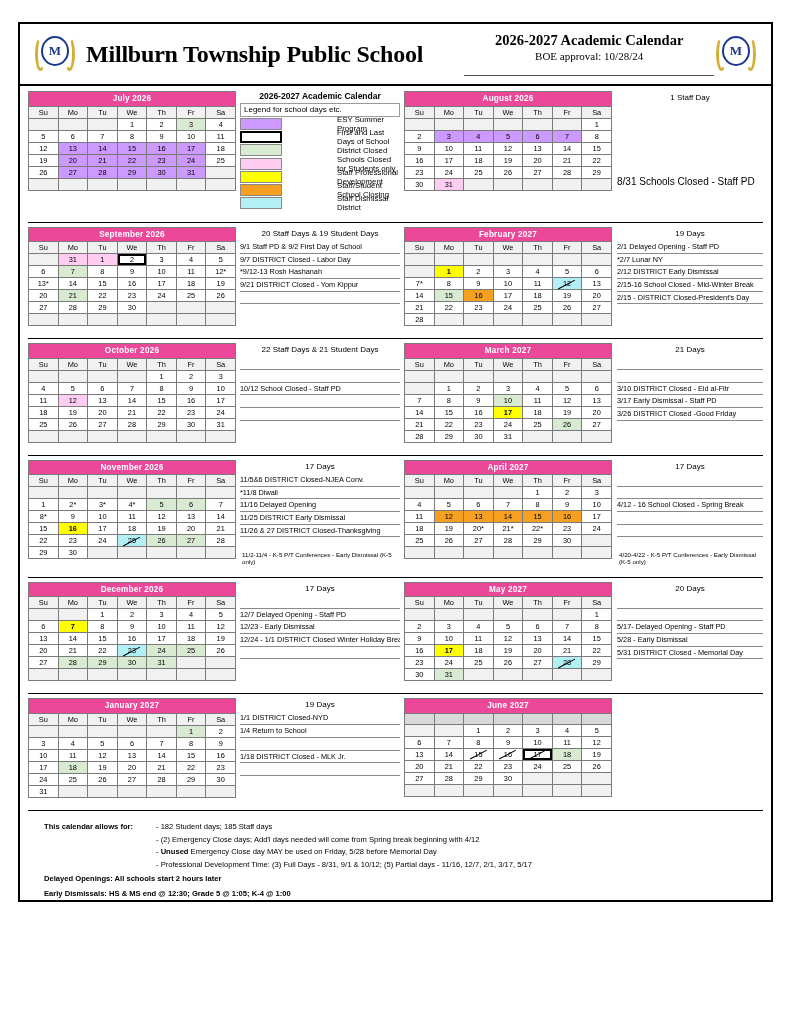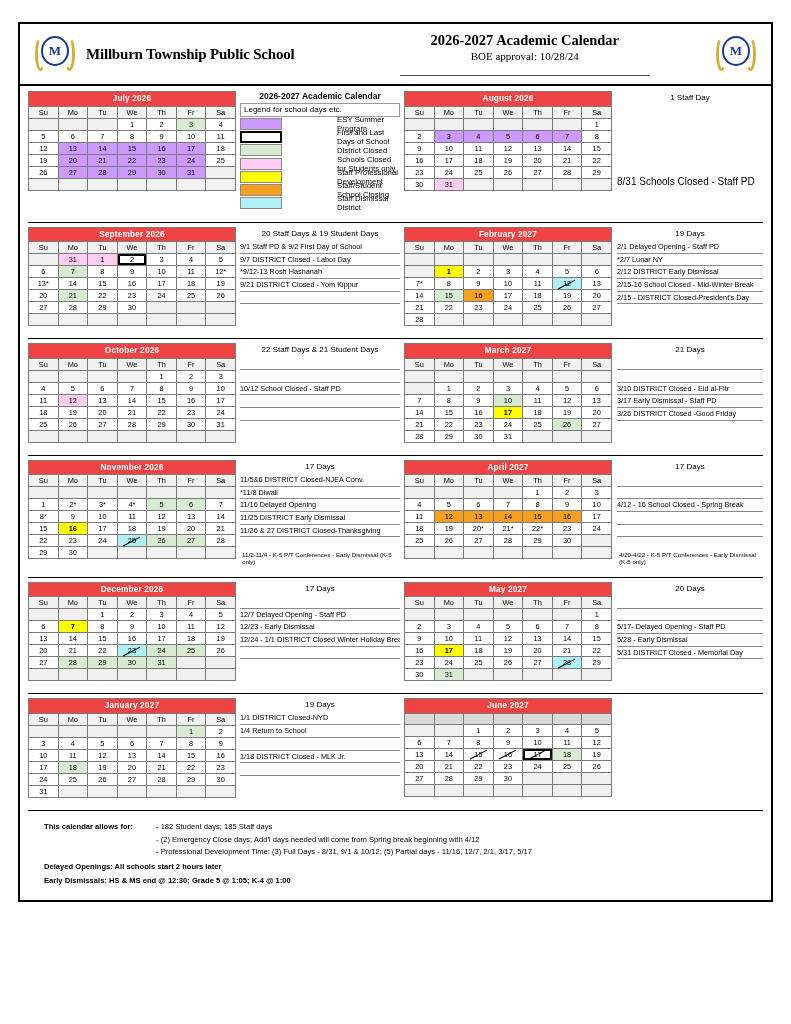--- a/index.html
+++ b/index.html
@@ -58,21 +58,21 @@
     width: 11px; height: 34px;
     border: 3px solid #d4af37;
     border-radius: 50%;
   }
   .crest-wreath-l { left: 1px; border-right-color: transparent; border-top-color: transparent; }
   .crest-wreath-r { right: 1px; border-left-color: transparent; border-top-color: transparent; }
 
   .school-name {
     font-family: "Liberation Serif", serif;
     font-weight: bold;
-    font-size: 15px;
+    font-size: 24px;
     margin-left: 10px;
     letter-spacing: -0.2px;
     white-space: nowrap;
   }
   .header-center {
     flex: 1;
     text-align: center;
     padding-left: 40px;
   }
   .cal-title {
@@ -112,21 +112,21 @@
   .col-notes { flex: 1; padding-left: 5px; }
 
   
   table.month {
     border-collapse: collapse;
     width: 100%;
     table-layout: fixed;
     font-size: 7.6px;
   }
   table.month th.mtitle {
-    background: #ef4444;
+    background: #ec4899;
     color: #ffffff;
     font-size: 8.2px;
     font-weight: bold;
     text-align: center;
     padding: 2px 0 2.5px 0;
     border: 1px solid #7a7a7a;
     letter-spacing: 0.2px;
   }
   table.month td.dow {
     background: #f1f1f1;
@@ -1287,20 +1287,21 @@
         <div class="ind">
           <div class="lbl">This calendar allows for:</div>
           <div>- 182 Student days; 185 Staff days</div>
         </div>
         <div class="ind">
           <div class="lbl"></div>
           <div>- (2) Emergency Close days; Add'l days needed will come from Spring break beginning with 4/12</div>
         </div>
         <div class="ind">
           <div class="lbl"></div>
+          <div><span>- </span><b>Unused</b><span> Emergency Close day MAY be used on Friday, 5/28 before Memorial Day</span></div>
         </div>
         <div class="ind">
           <div class="lbl"></div>
           <div>- Professional Development Time:  (3) Full Days - 8/31, 9/1 &amp; 10/12; (5) Partial days - 11/16, 12/7, 2/1, 3/17, 5/17</div>
         </div>
         <div class="line2">Delayed Openings: All schools start 2 hours later</div>
         <div class="line2">Early Dismissals: HS &amp; MS end @ 12:30; Grade 5 @ 1:05; K-4 @ 1:00</div>
       </div>
 
     </div>

